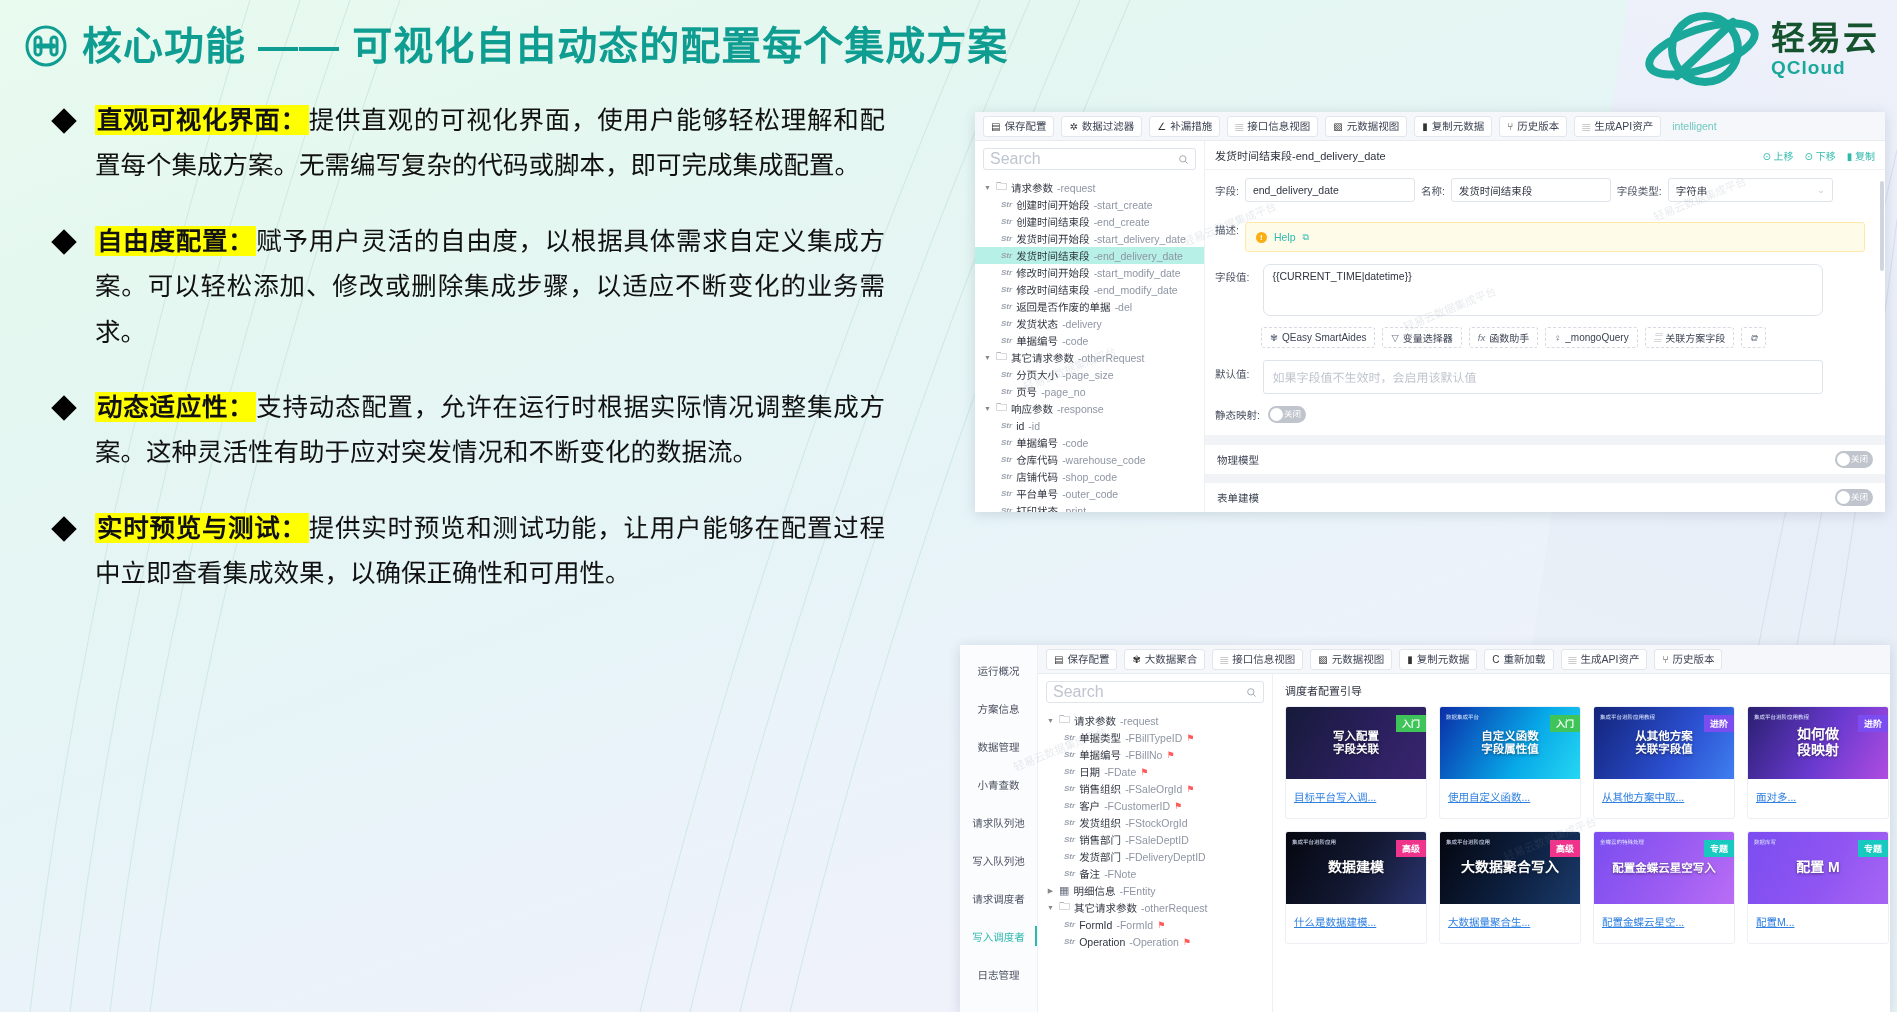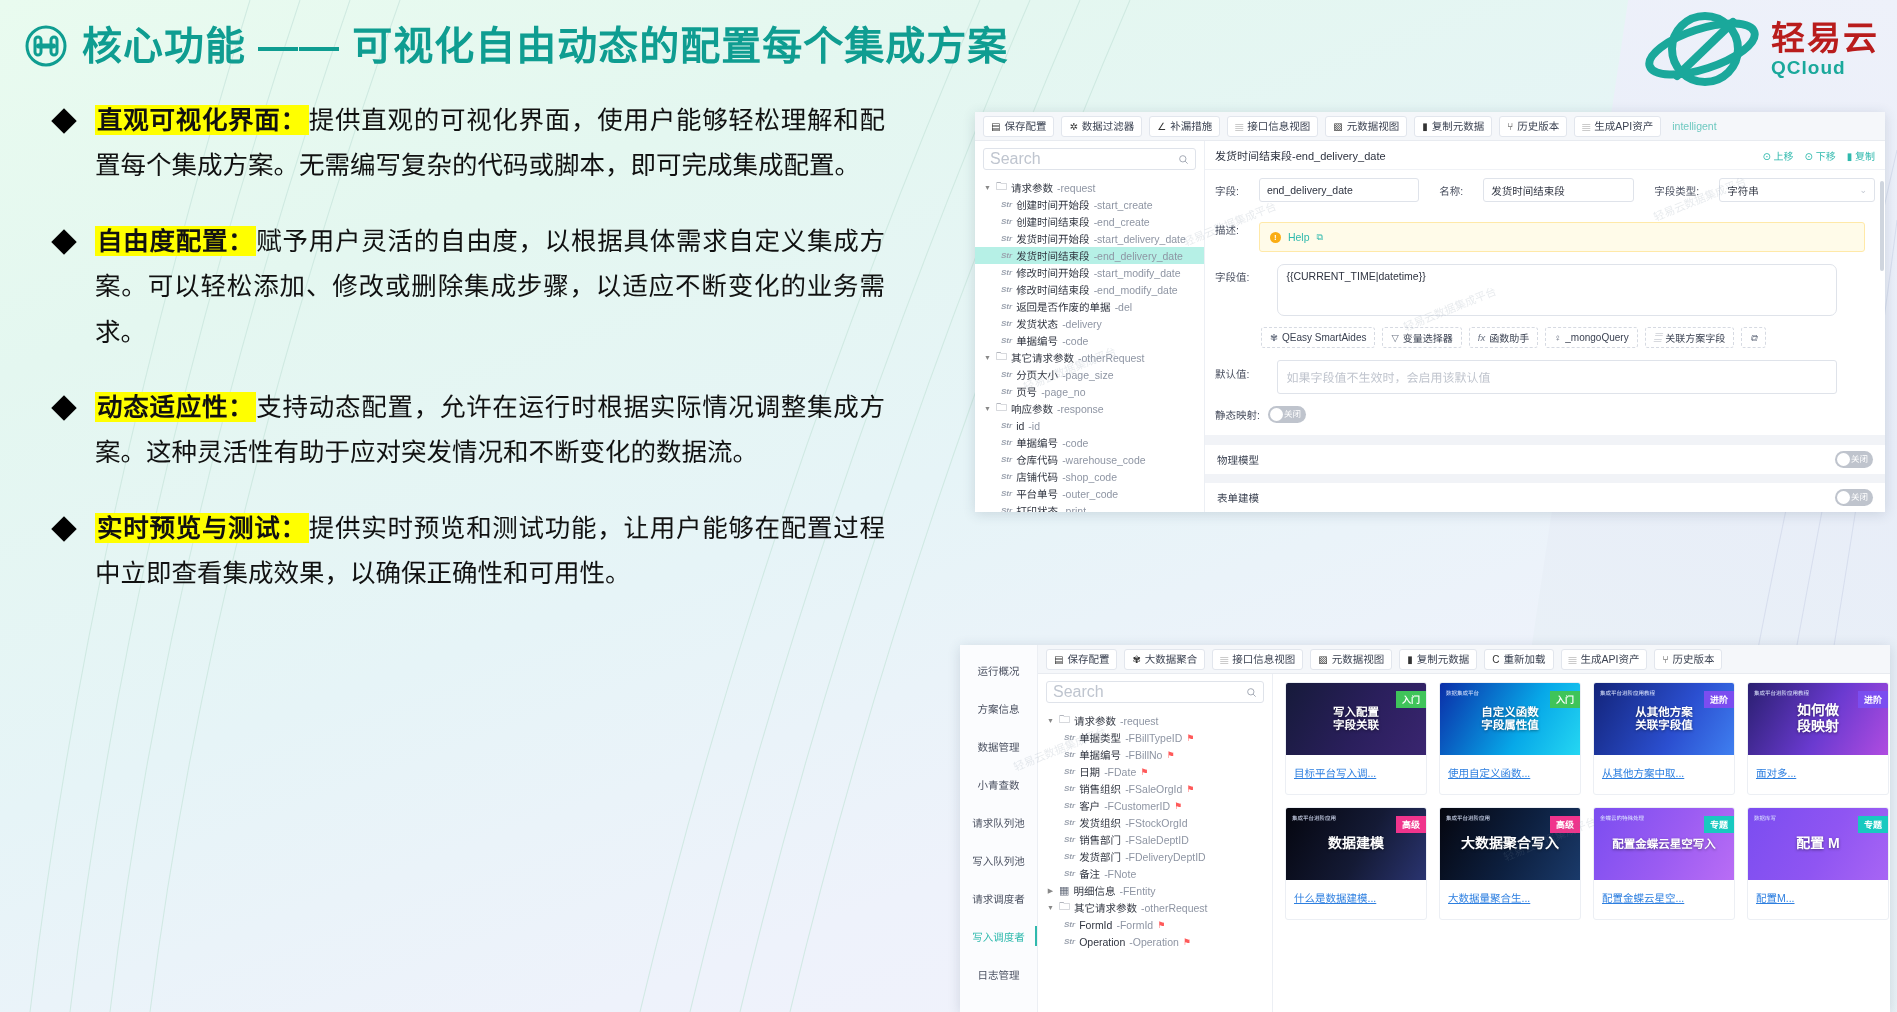--- a/index.html
+++ b/index.html
@@ -24,21 +24,21 @@
   .header { position: absolute; left: 0; top: 0; width: 1897px; height: 88px; z-index: 5; }
   .hdr-icon { position: absolute; left: 24px; top: 24px; width: 44px; height: 44px; }
   .hdr-title {
     position: absolute; left: 82px; top: 14px;
     font-size: 40px; font-weight: 700; color: #0f9d91;
     letter-spacing: 1px; white-space: nowrap;
     font-family: "Liberation Sans", "DejaVu Sans", sans-serif;
   }
   .logo-wrap { position: absolute; right: 18px; top: 6px; display: flex; align-items: center; gap: 10px; }
   .logo-text { display: flex; flex-direction: column; align-items: flex-start; line-height: 1; }
-  .logo-cn { font-size: 34px; font-weight: 700; color: #b91c1c; letter-spacing: 2px; }
+  .logo-cn { font-size: 34px; font-weight: 700; color: #14532d; letter-spacing: 2px; }
   .logo-en { font-size: 19px; font-weight: 700; color: #1aa89b; letter-spacing: 1px; margin-top: 3px; }
 
   
   .bullets { position: absolute; left: 55px; top: 98px; width: 900px; z-index: 4; }
   .bullet { display: flex; align-items: flex-start; margin-bottom: 30px; }
   .bullet .dia {
     flex: 0 0 auto; width: 18px; height: 18px; background: #000;
     transform: rotate(45deg); margin: 14px 22px 0 0;
   }
   .bullet .btext {
@@ -104,21 +104,21 @@
   
   .detail { flex: 1; background: #fff; position: relative; overflow: hidden; }
   .d-title {
     display: flex; align-items: center; justify-content: space-between;
     padding: 6px 10px 6px 10px; font-size: 11px; color: #2e3340;
     border-bottom: 1px solid #f0f2f6;
   }
   .d-title .acts { display: flex; gap: 11px; font-size: 10px; color: #2fb9ad; }
   .d-title .acts span { cursor: pointer; white-space: nowrap; }
   .d-title .acts .copy { color: #2fb9ad; }
-  .frow { display: flex; align-items: center; gap: 20px; padding: 8px 10px 2px 10px; }
+  .frow { display: flex; align-items: center; gap: 6px; padding: 8px 10px 2px 10px; }
   .flabel { font-size: 10.5px; color: #4a5060; white-space: nowrap; }
   .fin {
     border: 1px solid #dfe3ea; border-radius: 3px; height: 24px;
     padding: 0 7px; font-size: 10.5px; color: #2e3340; display: flex; align-items: center;
     background: #fff;
   }
   .fin.w1 { width: 170px; }
   .fin.w2 { width: 160px; }
   .fin.sel { width: 165px; justify-content: space-between; }
   .fin .chev { color: #c3c8d2; font-size: 9px; }
@@ -679,20 +679,21 @@
               </div>
               <div class="tnode indent2">
                 <span class="str">Str</span>
                 <span class="lbl-cn">Operation</span>
                 <span class="lbl-en">-Operation</span>
                 <span class="flag">⚑</span>
               </div>
             </div>
         </div>
         <div class="guide">
+          <div class="guide-title">调度者配置引导</div>
           <div class="cards" id="bp-cards">
               <div class="card">
                 <div class="thumb" style="background: linear-gradient(120deg, rgb(22, 26, 58), rgb(42, 31, 92) 55%, rgb(58, 37, 112));">
                   <div class="sub"></div>
                   <div class="tt" style="white-space: pre-line; font-size: 11.5px;">写入配置
 字段关联</div>
                   <div class="badge" style="background: rgb(63, 196, 90);">入门</div>
                 </div>
                 <div class="card-cap">目标平台写入调...</div>
               </div>

